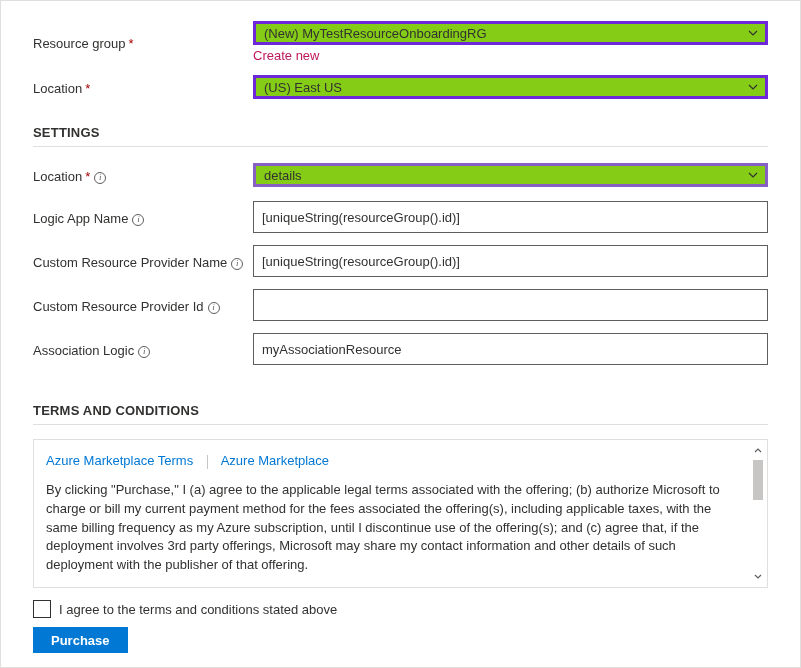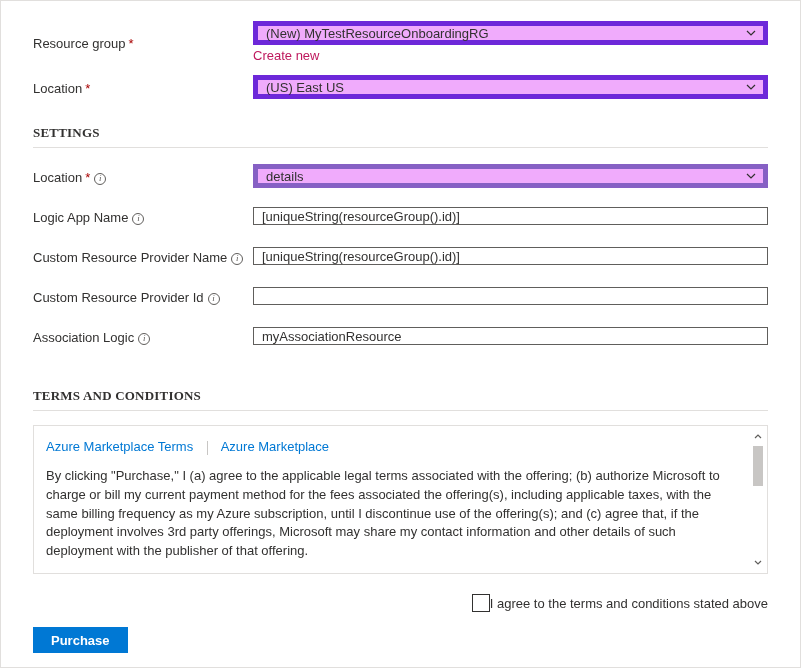--- a/index.html
+++ b/index.html
@@ -48,57 +48,56 @@
     font-size: 9px;
     line-height: 1;
     color: #605e5c;
     margin-left: 4px;
     font-style: italic;
     font-family: Georgia, serif;
   }
   .select-box {
     position: relative;
     height: 24px;
-    border: 5px solid #6d28d9;
+    border: 3px solid #6d28d9;
     display: flex;
     align-items: center;
     padding: 0 24px 0 8px;
     font-size: 13px;
-    background: #f0abfc;
+    background: #84cc16;
   }
   .select-box.purple { border-color: #8660c4; }
   .select-box .chev {
     position: absolute;
     right: 6px; top: 50%;
     transform: translateY(-50%);
     pointer-events: none;
   }
   .textbox {
-    height: 18px;
+    height: 32px;
     border: 1px solid #605e5c;
     padding: 0 8px;
     font-size: 13px;
     display: flex;
     align-items: center;
     background: #fff;
   }
   .link {
     color: #be185d;
     font-size: 13px;
     cursor: pointer;
     margin-top: 3px;
     align-self: flex-start;
   }
   .section-head {
     font-weight: 600;
     font-size: 13px;
     letter-spacing: 0.2px;
     margin-top: 24px;
     margin-bottom: 2px;
-    font-family: Liberation Serif, serif;
   }
   .hr {
     border: none;
     border-top: 1px solid #e1dfdd;
     margin: 6px 0 14px 0;
   }
 
   .terms-box {
     border: 1px solid #e1dfdd;
     position: relative;
@@ -133,24 +132,23 @@
   .scrollbar .down { bottom:0; }
   .scrollbar .thumb {
     position:absolute; left:2px; width:10px;
     top:16px; height:40px;
     background:#c8c6c4;
     border-radius:0;
   }
 
   .chk-row {
     display:flex; align-items:center;
-    margin-top: 20px;
-    gap: 0;
+    margin-top: 12px;
+    gap: 8px;
     font-size:13px;
-    justify-content:flex-end;
   }
   .chk {
     width:18px; height:18px;
     border:1px solid #323130;
     background:#fff;
     flex:0 0 18px;
   }
 
   .purchase-btn {
     position:absolute;

